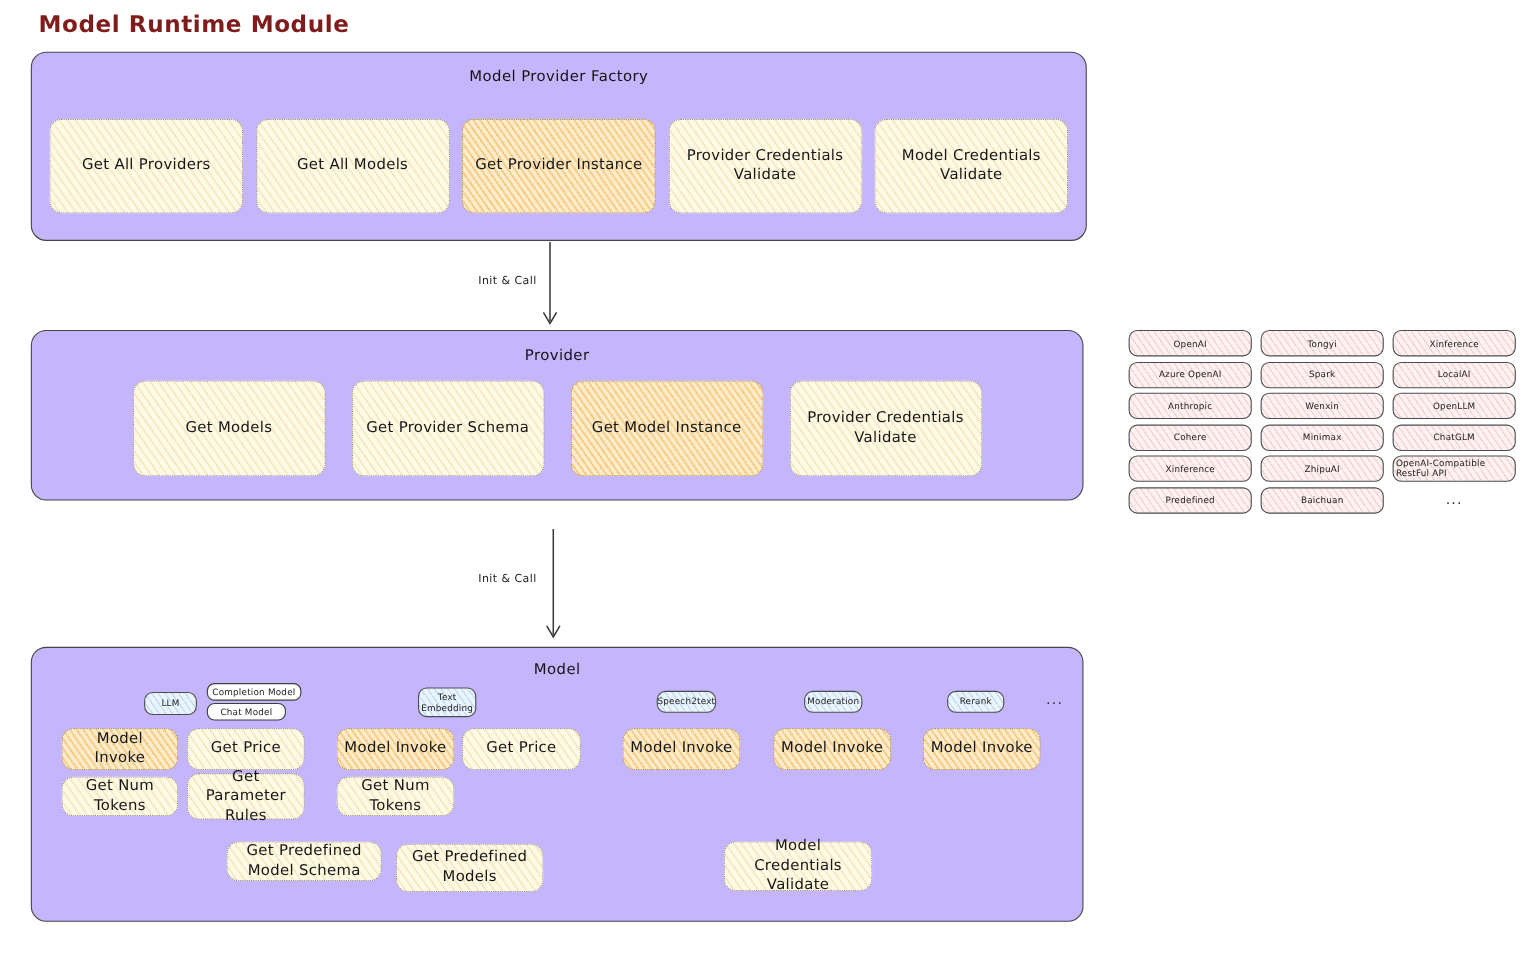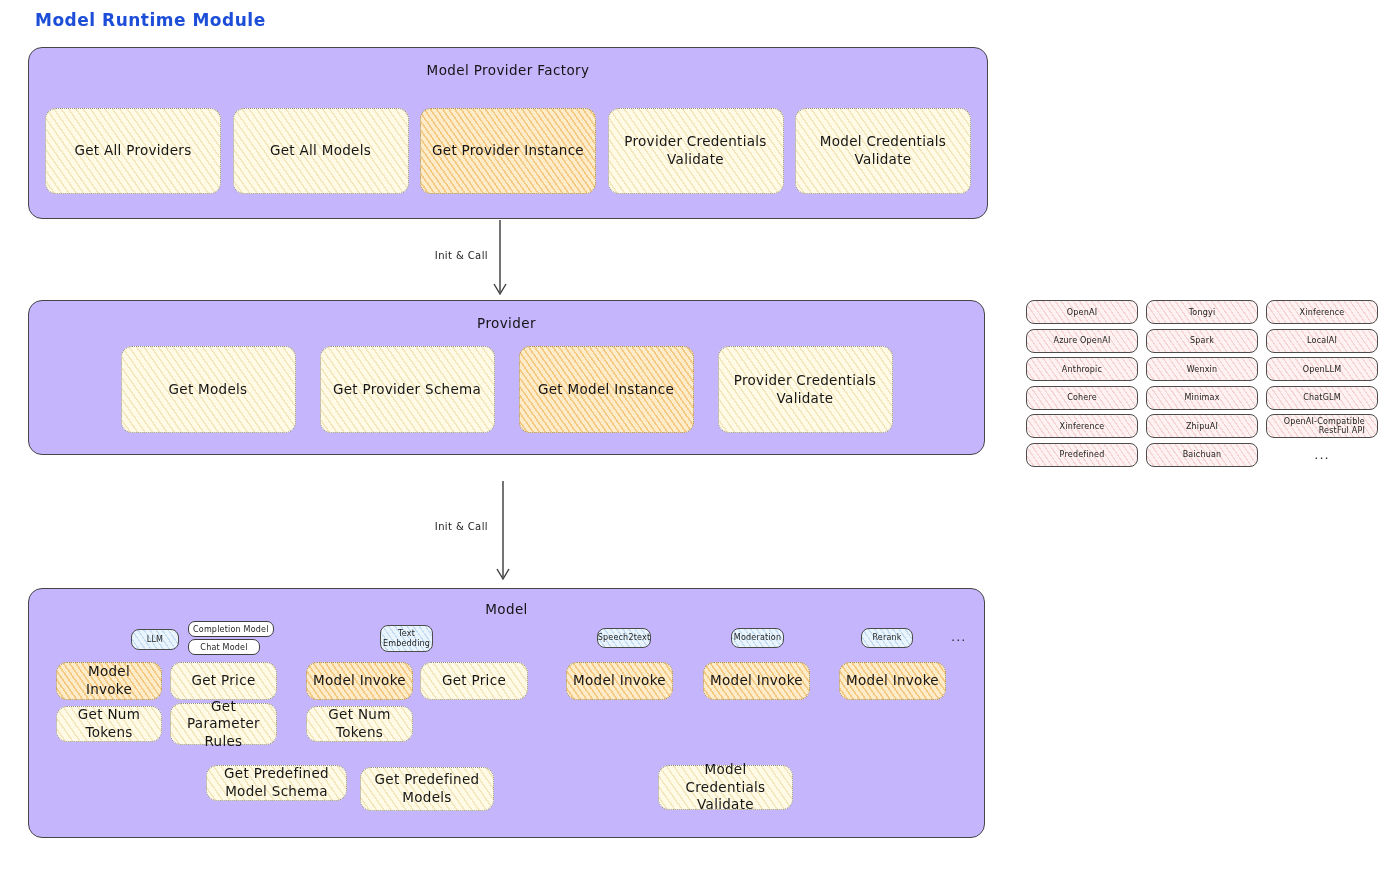--- a/index.html
+++ b/index.html
@@ -4,21 +4,21 @@
 <style>
   * { margin:0; padding:0; box-sizing:border-box; }
   html,body { background:#fff; }
   .canvas {
     position:relative; width:1393px; height:880px; background:#ffffff;
     font-family:"DejaVu Sans","Liberation Sans",sans-serif; color:#1b1b1b;
     overflow:hidden;
   }
   .main-title {
     position:absolute; left:35px; top:10px;
-    font-size:17px; font-weight:bold; letter-spacing:0.5px; color:#1d4ed8;
+    font-size:21px; font-weight:bold; letter-spacing:0.5px; color:#7f1d1d;
   }
   
   .bigbox {
     position:absolute; background:#c4b5fd; border:1.6px solid #464646;
     border-radius:14px;
   }
   .stacked::before, .stacked::after {
     content:""; position:absolute; border:1.4px solid #5a5a5a; border-radius:14px;
     background:#fff; z-index:-1;
   }
@@ -59,21 +59,21 @@
   .providers-grid {
     position:absolute; left:1026px; top:300px;
     display:grid; grid-template-rows:repeat(6, 24px); grid-auto-flow:column;
     grid-auto-columns:112px; column-gap:8px; row-gap:4.5px;
   }
   .chip {
     display:flex; align-items:center; justify-content:center;
     background-color:#fdf1f1;
     background-image:repeating-linear-gradient(55deg, rgba(228,150,150,0.33) 0 1.2px, transparent 1.2px 5px);
     border:1.5px solid #4c4c4c; border-radius:8px;
-    font-size:8px; letter-spacing:0.2px; color:#222; text-align:right; padding:0 12px;
+    font-size:8px; letter-spacing:0.2px; color:#222; text-align:left; padding:0 2px;
   }
   .chip-more { display:flex; align-items:center; justify-content:center;
     font-size:12px; color:#333; border:none; background:none; }
   
   .model-box .abs { position:absolute; }
   .tag-blue {
     display:flex; align-items:center; justify-content:center; text-align:center;
     background-color:#eaf4fc;
     background-image:repeating-linear-gradient(55deg, rgba(132,181,224,0.38) 0 1.2px, transparent 1.2px 5px);
     border:1.5px solid #4c4c4c; border-radius:8px;

